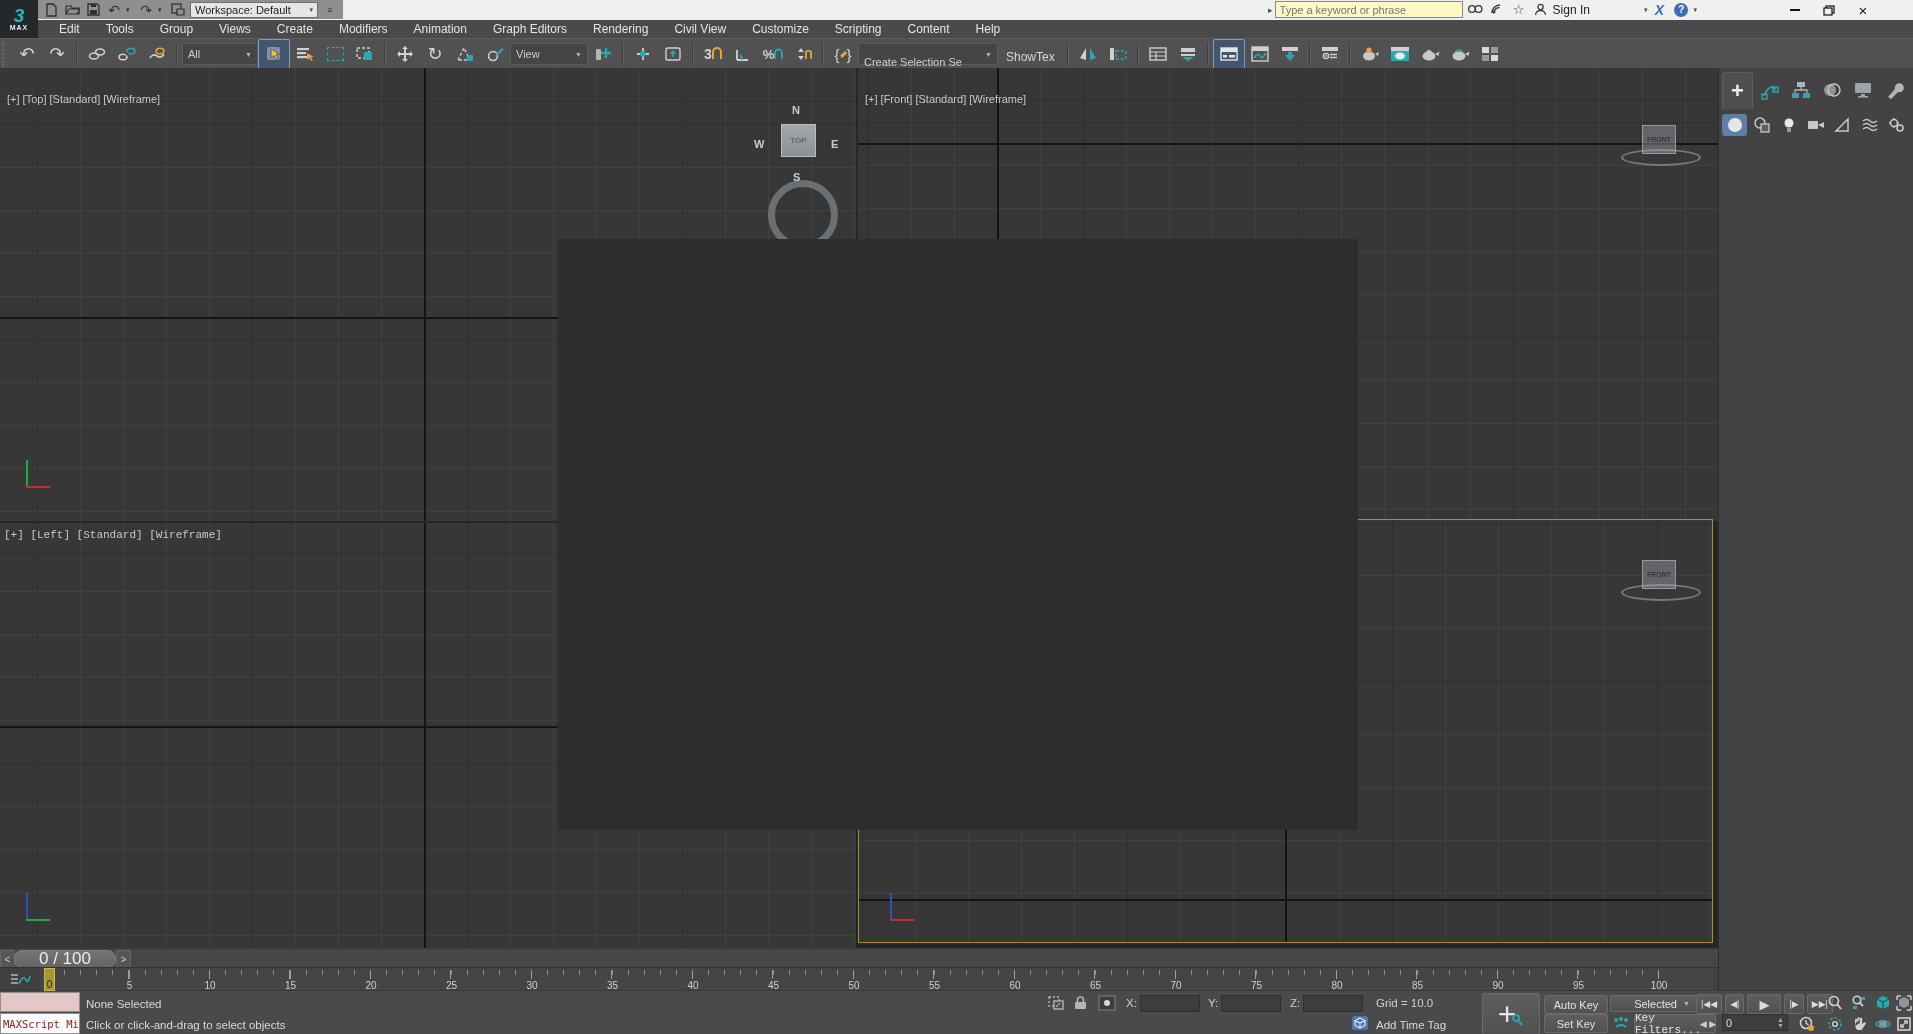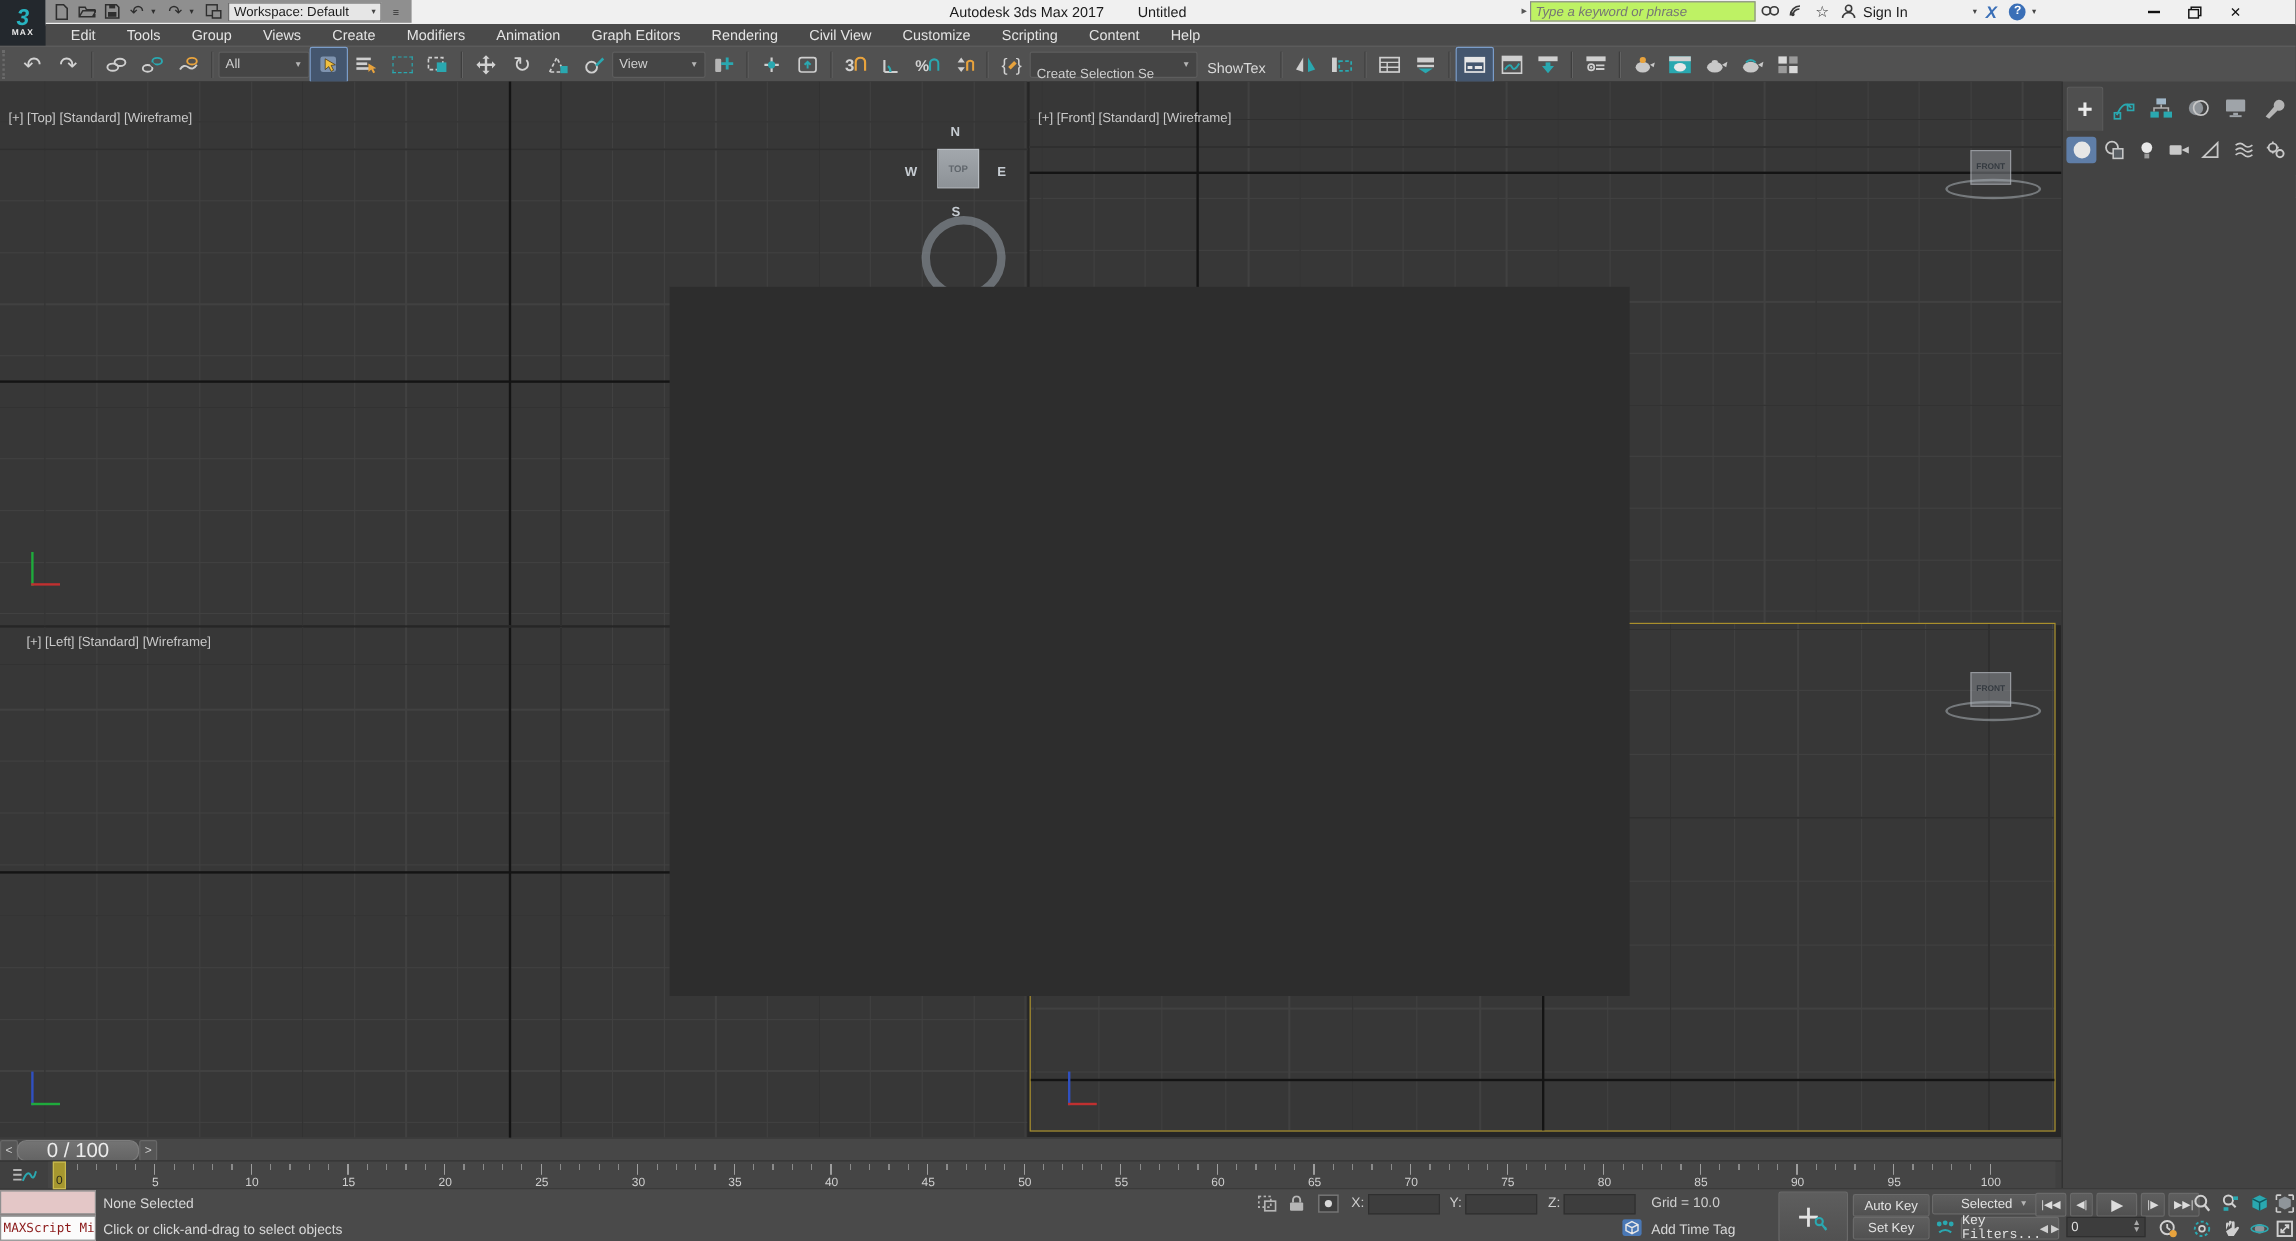--- a/index.html
+++ b/index.html
@@ -10,21 +10,21 @@
   #titlebar{left:0;top:0;width:1913px;height:20px;background:#f0f0f0;border-bottom:1px solid #b9b9b9;}
   #maxlogo{left:0;top:0;width:38px;height:38px;background:#23282d;z-index:30;display:flex;flex-direction:column;align-items:center;justify-content:center;cursor:pointer;}
   #maxlogo .three{color:#27b3c0;font-weight:bold;font-size:19px;line-height:17px;font-style:italic;}
   #maxlogo .max{color:#e8e8e8;font-size:7px;font-weight:bold;letter-spacing:1px;}
   #qat{left:38px;top:0;height:19px;background:#8f8f8f;display:flex;align-items:center;padding:0 4px;gap:3px;z-index:25;}
   .qbtn{width:18px;height:15px;display:flex;align-items:center;justify-content:center;color:#2e2e2e;}
   .qdrop{font-size:7px;color:#2e2e2e;width:8px;}
   #workspace-dd{height:14px;background:#e6e6e6;border:1px solid #6f6f6f;color:#1c1c1c;font-size:11px;display:flex;align-items:center;padding:0 4px;gap:8px;width:118px;justify-content:space-between;}
   #title-text{left:640px;top:0;width:500px;height:19px;display:flex;align-items:center;justify-content:center;color:#1a1a1a;font-size:12px;gap:28px;}
   #search-wrap{left:1268px;top:1px;height:17px;display:flex;align-items:center;gap:2px;}
-  #search-input{width:178px;height:15px;border:1px solid #8a8a8a;background:#bef264;font-size:11px;font-style:italic;color:#777;padding:0 4px;font-family:"Liberation Sans",sans-serif;}
+  #search-input{width:178px;height:15px;border:1px solid #8a8a8a;background:#fef9c3;font-size:11px;color:#777;padding:0 4px;font-family:"Liberation Sans",sans-serif;}
   .tico{width:20px;height:16px;display:flex;align-items:center;justify-content:center;color:#3a3a3a;}
   #signin{display:flex;align-items:center;gap:4px;color:#1c1c1c;font-size:12px;}
   .winbtn{width:34px;height:18px;display:flex;align-items:center;justify-content:center;color:#111;}
   
   #menubar{left:38px;top:20px;width:1875px;height:18px;background:#4a4a4a;display:flex;align-items:center;gap:0;padding-left:8px;}
   .menu-item{padding:0 13px;color:#e4e4e4;font-size:12px;height:18px;display:flex;align-items:center;cursor:default;}
   #toolbar{left:0;top:38px;width:1913px;height:30px;background:#515151;border-top:1px solid #5e5e5e;border-bottom:1px solid #3c3c3c;display:flex;align-items:center;padding-left:2px;}
   .tb{width:30px;height:28px;display:flex;align-items:center;justify-content:center;flex:none;color:#d2d2d2;}
   .tb.active{background:#44566e;border:1px solid #7a9cc8;border-radius:2px;}
   .tsep{width:1px;height:22px;background:#3e3e3e;border-right:1px solid #626262;margin:0 4px;flex:none;}
@@ -123,24 +123,20 @@
           <rect x="1" y="1" width="9" height="9" fill="none" stroke="#2e2e2e" stroke-width="1.2"></rect>
           <path d="M6,6 h7 v6 h-7 z" fill="#8f8f8f" stroke="#2e2e2e" stroke-width="1.2"></path>
         </svg>
       </span>
     <span id="workspace-dd">
       <span>Workspace: Default</span>
       <span style="font-size:7px;color:#444;">▾</span>
     </span>
     <span class="qbtn" style="font-size:9px;">≡</span>
   </div>
-  <div class="abs" id="title-text">
-    <span>Autodesk 3ds Max 2017</span>
-    <span>Untitled</span>
-  </div>
   <div class="abs" id="search-wrap">
     <span style="color:#555;font-size:9px;">▸</span>
     <input id="search-input" placeholder="Type a keyword or phrase" style="">
     <span class="tico">
         <svg width="16" height="13">
           <circle cx="5" cy="6" r="3.4" fill="none" stroke="#3a3a3a" stroke-width="1.4"></circle>
           <circle cx="11.5" cy="6" r="3.4" fill="none" stroke="#3a3a3a" stroke-width="1.4"></circle>
         </svg>
       </span>
     <span class="tico">
@@ -451,21 +447,21 @@
     <div class="axis" style="left:0;top:658px;width:856px;height:2px;"></div>
 
     <div class="vp" style="left:858px;top:451px;width:855px;height:424px;border:1px solid #A98F2C;box-sizing:border-box;
       background-image:repeating-linear-gradient(90deg,#2f2f2f 0 1px,transparent 1px 265px),repeating-linear-gradient(0deg,#2f2f2f 0 1px,transparent 1px 265px),repeating-linear-gradient(90deg,#414141 0 1px,transparent 1px 53px),repeating-linear-gradient(0deg,#414141 0 1px,transparent 1px 53px);
       background-position:3px 5px;"></div>
     <div class="axis" style="left:1285px;top:455px;width:2px;height:419px;"></div>
     <div class="axis" style="left:859px;top:831px;width:853px;height:2px;"></div>
 
     <span class="vp-label" style="left:7px;top:25px;">[+] [Top] [Standard] [Wireframe]</span>
     <span class="vp-label" style="left:865px;top:25px;">[+] [Front] [Standard] [Wireframe]</span>
-    <span class="vp-label" style="left:22px;top:461px;">[+] [Left] [Standard] [Wireframe]</span>
+    <span class="vp-label" style="left:4px;top:461px;font-family:Liberation Mono, monospace;">[+] [Left] [Standard] [Wireframe]</span>
 
     <div class="abs" id="vc-ring"></div>
     <span class="vc-letter" style="left:792px;top:36px;">N</span>
     <span class="vc-letter" style="left:831px;top:70px;">E</span>
     <span class="vc-letter" style="left:793px;top:103px;">S</span>
     <span class="vc-letter" style="left:754px;top:70px;">W</span>
     <div class="abs" id="vc-square" style="top:56px;">TOP</div>
 
     <div class="minicube" style="left:1642px;top:57px;">FRONT</div>
     <div class="miniring" style="left:1621px;top:81px;"></div>

